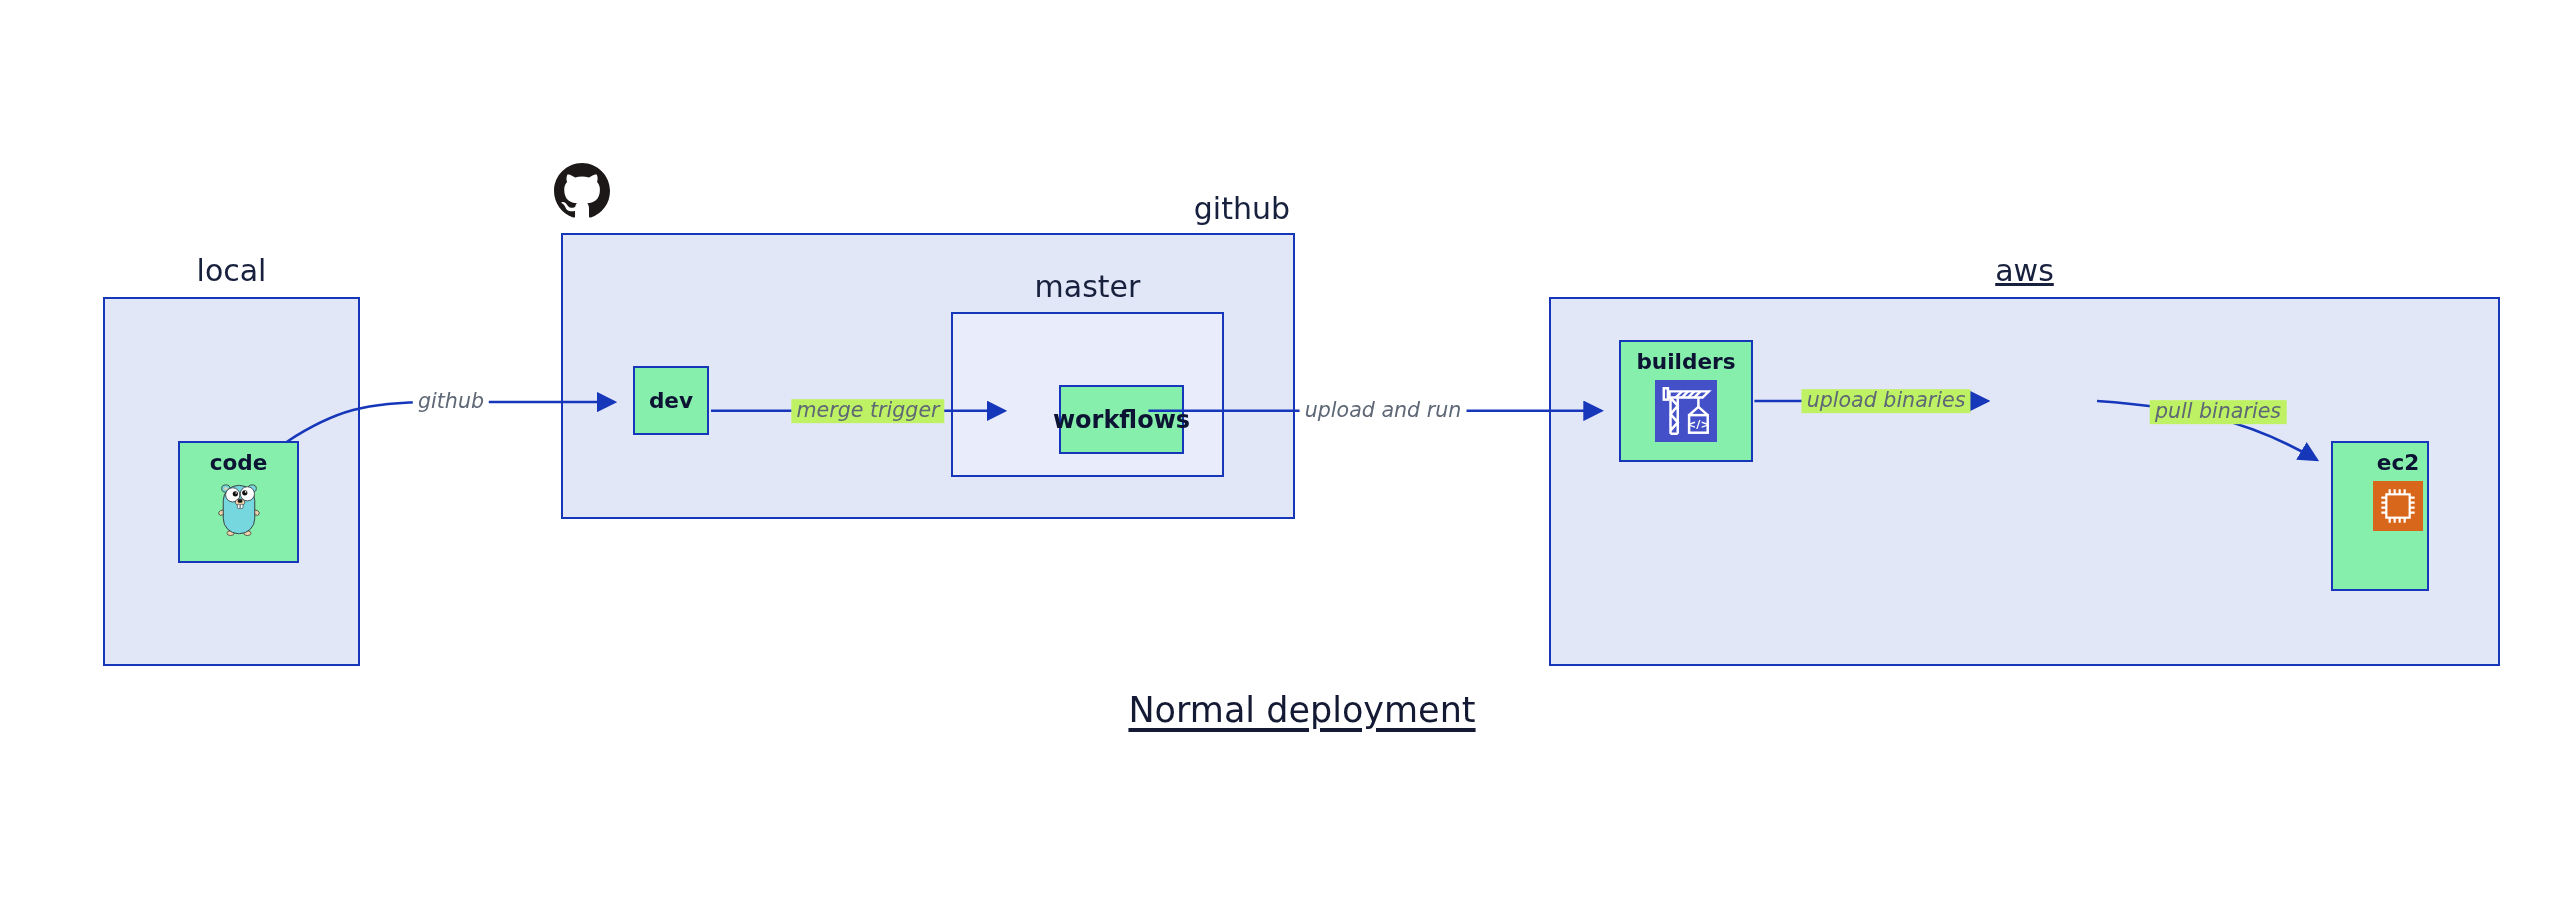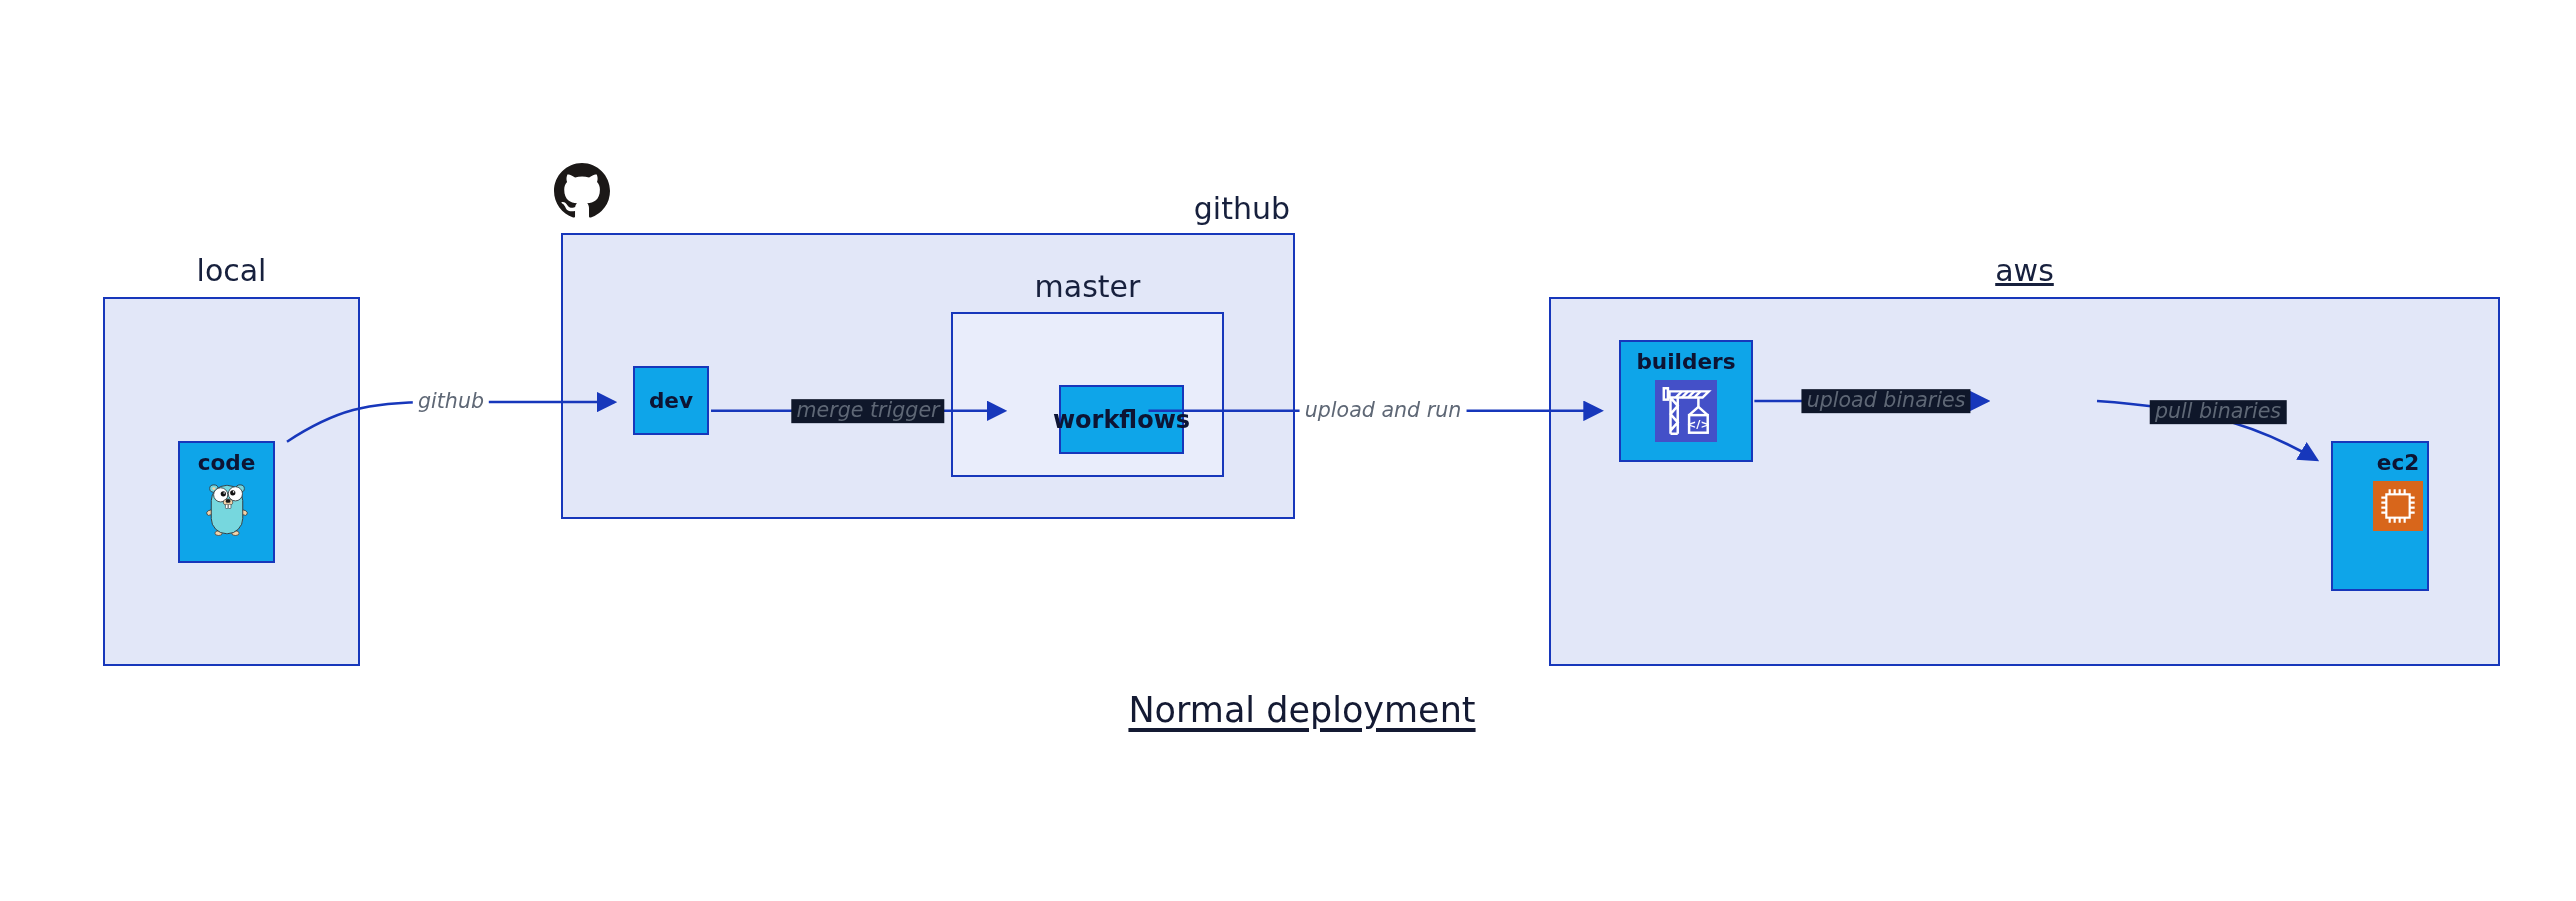--- a/index.html
+++ b/index.html
@@ -17,24 +17,24 @@
   .container-title{
     position:absolute;font-size:30px;color:#17203d;line-height:1;
     letter-spacing:0px;white-space:nowrap;
   }
   #local-title {left:103px; top:256px; width:257px; text-align:center;}
   #github-title{left:1030px;top:194px; width:260px; text-align:right;}
   #master-title{left:951px;top:272px; width:273px; text-align:center;}
   #aws-title   {left:1549px;top:256px; width:951px;text-align:center;text-decoration:underline;}
 
   
-  .node{position:absolute;background:#0ea5e9;border:2.6px solid #1737bb;box-sizing:border-box;
+  .node{position:absolute;background:#86efac;border:2.6px solid #1737bb;box-sizing:border-box;
         display:flex;flex-direction:column;align-items:center;}
   .node-label{font-weight:bold;color:#0d1433;line-height:1;white-space:nowrap;}
-  #code-node     {left:178px; top:441px; width:97px;height:122px;}
+  #code-node     {left:178px; top:441px; width:121px;height:122px;}
   #dev-node      {left:633px;top:366px; width:76px;height:69px;justify-content:center;}
   #workflows-node{left:1023px;top:385px; width:125px;height:69px;justify-content:center;margin-left:36px;}
   #builders-node {left:1619px;top:340px; width:134px;height:122px;}
   #s3-node       {left:2006px;top:340px; width:90px;height:122px;}
   #ec2-node      {left:2331px;top:441px; width:98px;height:150px;padding-left:36px;}
 
   #code-node .node-label,#builders-node .node-label,
   #s3-node .node-label,#ec2-node .node-label{margin-top:9.3px;font-size:21.6px;}
   #dev-node .node-label{font-size:21.6px;}
   #workflows-node .node-label{font-size:24px;}
@@ -43,21 +43,21 @@
 
   
   #edges{position:absolute;left:0;top:0;pointer-events:none;}
 
   .edge-label{
     position:absolute;transform:translate(-50%,-50%);
     font-size:20.6px;font-style:italic;color:#5e6775;line-height:1.15;
     padding:0 5.2px;white-space:nowrap;
   }
   .bg-white{background:#ffffff;}
-  .bg-lav{background:#0f172a;}
+  .bg-lav{background:#bef264;}
 
   
   #octocat{position:absolute;left:554px;top:163px;}
 
   
   #diagram-title{
     position:absolute;left:0;top:690px;width:2604px;text-align:center;
     font-size:35px;color:#141a33;
   }
   #diagram-title span{

